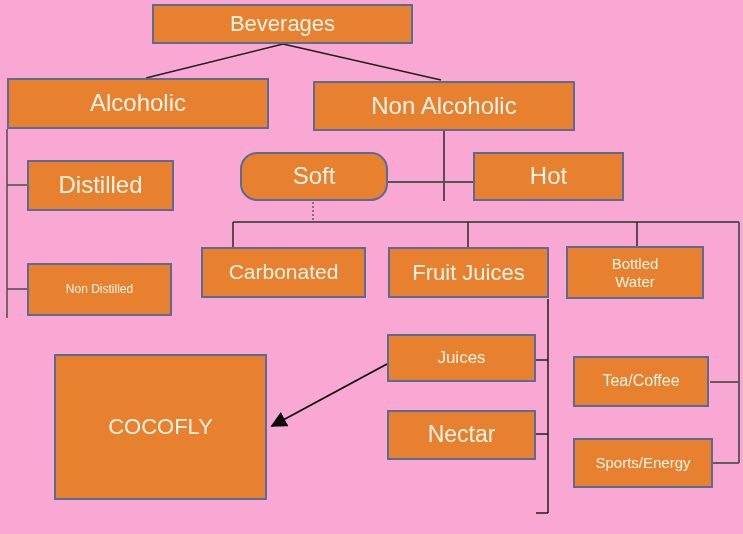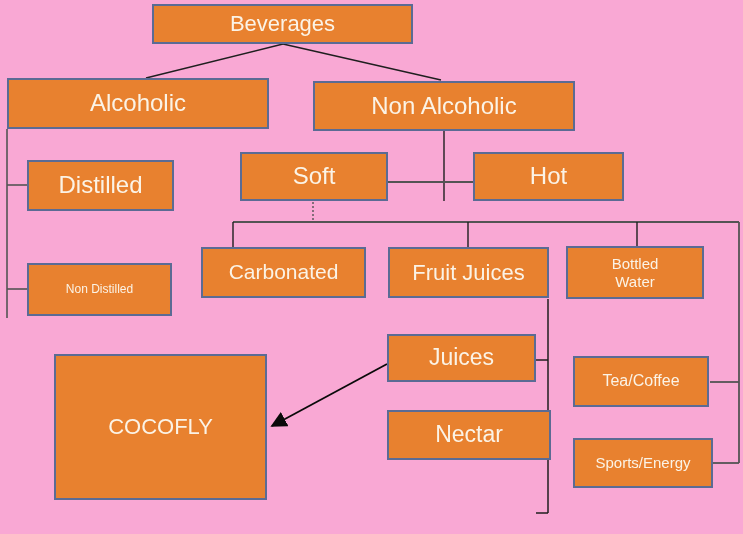--- a/index.html
+++ b/index.html
@@ -75,35 +75,35 @@
   <div class="node" style="left:152px;top:4px;width:261px;height:40px;font-size:22px;">Beverages</div>
 
   <div class="node" style="left:7px;top:78px;width:262px;height:51px;font-size:24px;">Alcoholic</div>
 
   <div class="node" style="left:27px;top:160px;width:147px;height:51px;font-size:24px;">Distilled</div>
 
   <div class="node" style="left:313px;top:81px;width:262px;height:50px;font-size:24px;">Non Alcoholic</div>
 
   <div class="node" style="left:27px;top:263px;width:145px;height:53px;font-size:12px;">Non Distilled</div>
 
-  <div class="node" style="left:240px;top:152px;width:148px;height:49px;font-size:24px;">Soft</div>
+  <div class="node" style="left:240px;top:152px;width:148px;height:49px;font-size:24px;border-radius:17px;">Soft</div>
 
   <div class="node" style="left:473px;top:152px;width:151px;height:49px;font-size:24px;">Hot</div>
 
   <div class="node" style="left:201px;top:247px;width:165px;height:51px;font-size:21px;">Carbonated</div>
 
   <div class="node" style="left:388px;top:247px;width:161px;height:51px;font-size:22px;">Fruit Juices</div>
 
   <div class="node" style="left:566px;top:246px;width:138px;height:53px;font-size:15px;">Bottled
 Water</div>
 
-  <div class="node" style="left:387px;top:334px;width:149px;height:48px;font-size:23px;">Juices</div>
+  <div class="node" style="left:387px;top:334px;width:149px;height:48px;font-size:17px;">Juices</div>
 
   <div class="node" style="left:573px;top:356px;width:136px;height:51px;font-size:16px;">Tea/Coffee</div>
 
-  <div class="node" style="left:387px;top:410px;width:164px;height:50px;font-size:23px;">Nectar</div>
+  <div class="node" style="left:387px;top:410px;width:149px;height:50px;font-size:23px;">Nectar</div>
 
   <div class="node" style="left:573px;top:438px;width:140px;height:50px;font-size:15px;">Sports/Energy</div>
 
 
   <div class="node" style="left:54px;top:354px;width:213px;height:146px;font-size:22px;">COCOFLY</div>
 
 </div>
 
 </body></html>

